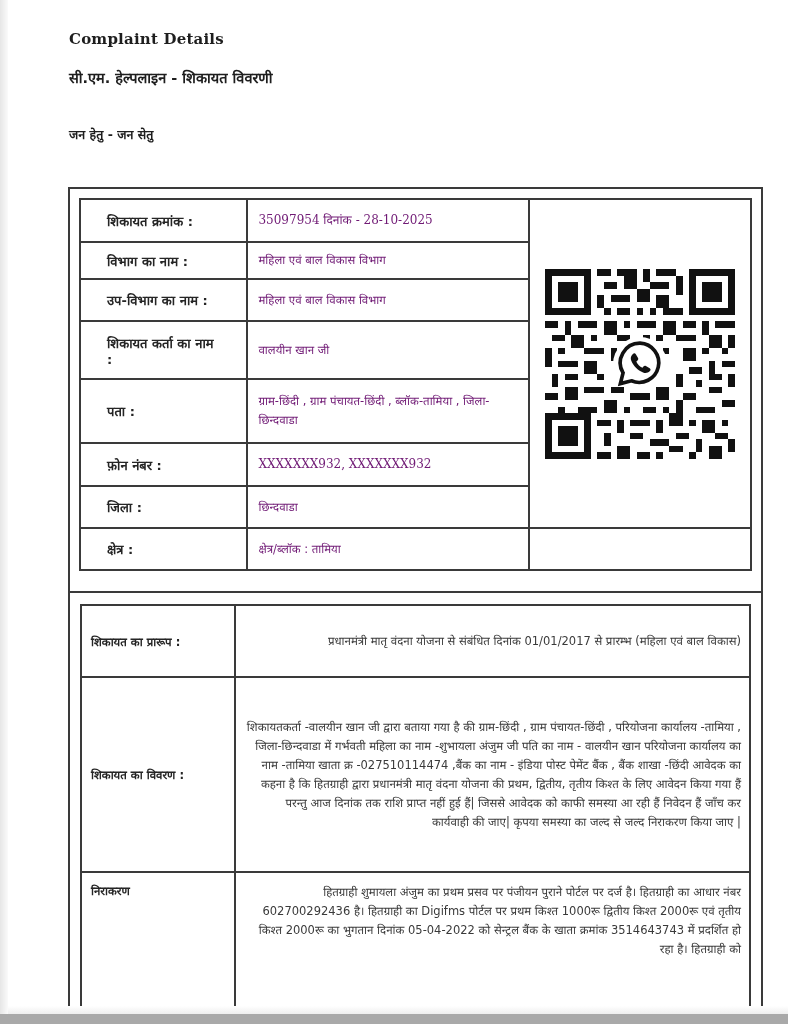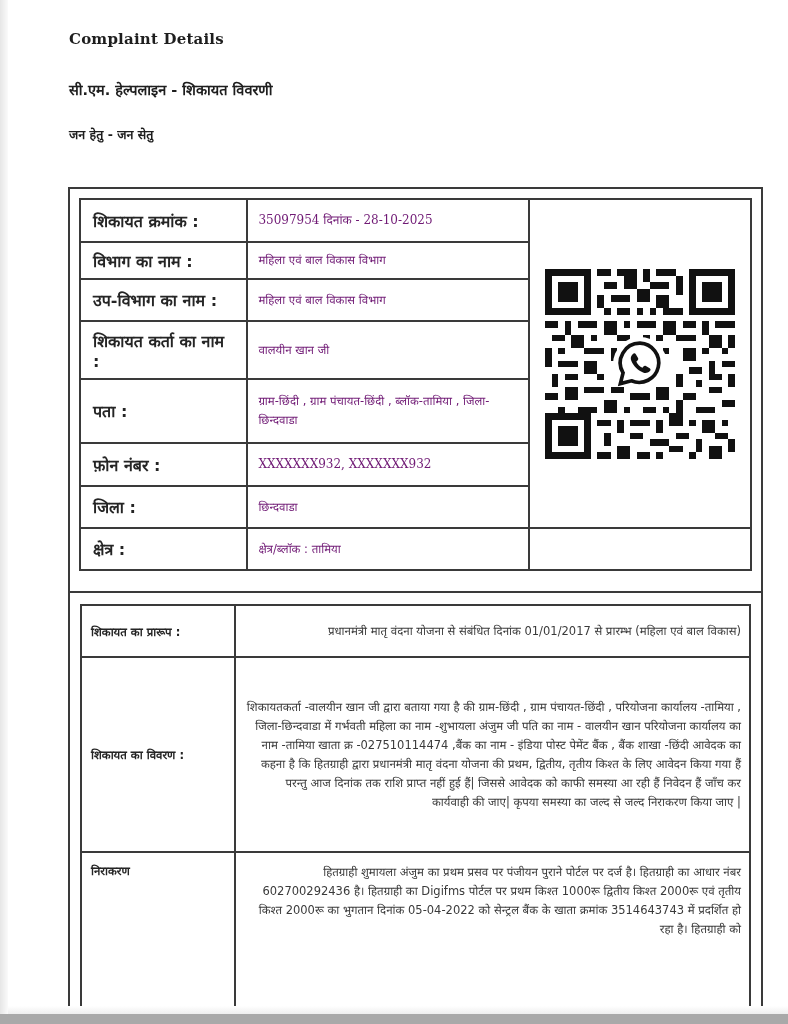--- a/index.html
+++ b/index.html
@@ -7,32 +7,32 @@
     body { position: relative; font-family: "DejaVu Sans", sans-serif; color: #222; }
 
     .left-shade { position: absolute; left: 0; top: 0; width: 8px; height: 1024px;
       background: linear-gradient(to right, #e6e6e6, #fafafa); }
     .bottom-strip { position: absolute; left: 0; top: 1014px; width: 788px; height: 10px; background: #a9a9a9; }
     .bottom-shadow { position: absolute; left: 8px; top: 1006px; width: 780px; height: 8px;
       background: linear-gradient(to bottom, #ffffff, #eeeeee); }
 
     .title { position: absolute; left: 69px; top: 30px; font-family: "DejaVu Serif", serif;
       font-weight: bold; font-size: 15px; color: #1e1e1e; letter-spacing: 0.2px; }
-    .subtitle { position: absolute; left: 69px; top: 79px; font-weight: bold; font-size: 14.5px; color: #1e1e1e; }
+    .subtitle { position: absolute; left: 69px; top: 67px; font-weight: bold; font-size: 14.5px; color: #1e1e1e; }
     .tagline { position: absolute; left: 69px; top: 126px; font-weight: bold; font-size: 12.5px; color: #1e1e1e; }
 
     .outer-frame { position: absolute; left: 68px; top: 187px; width: 695px; height: 830px;
       border: 2px solid #3a3a3a; border-bottom: none; }
     .frame-divider { position: absolute; left: 68px; top: 591px; width: 695px; height: 2px; background: #3a3a3a; }
 
     table { border-collapse: collapse; position: absolute; }
     td { border: 2px solid #3a3a3a; vertical-align: middle; }
 
     .info-table { left: 79px; top: 198px; width: 673px; }
-    .info-table td.lbl { width: 168px; font-weight: bold; font-size: 16px; padding: 0 12px; color: #252525; }
+    .info-table td.lbl { width: 168px; font-weight: bold; font-size: 13px; padding: 0 26px; color: #252525; }
     .info-table td.val { width: 283px; font-size: 11.5px; padding: 8px 10px; color: #701a75; line-height: 19px; }
     .info-table td.latin { font-family: "DejaVu Serif", serif; font-size: 12px; }
     .info-table td.qr-cell { width: 222px; text-align: center; vertical-align: middle; }
     .qr-box { width: 190px; height: 190px; margin: 0 auto; position: relative; }
     .qr-box svg { width: 190px; height: 190px; display: block; }
     .wa-badge { position: absolute; left: 68px; top: 68px; width: 54px; height: 54px; border-radius: 50%;
       background: #ffffff; display: flex; align-items: center; justify-content: center; }
 
     .desc-table { left: 80px; top: 604px; width: 671px; }
     .desc-table td.lbl { width: 154px; font-weight: bold; font-size: 11.5px; padding: 0 9px; color: #252525; }
@@ -116,21 +116,21 @@
   <tr style="height:42px">
     <td class="lbl">क्षेत्र :</td>
     <td class="val">क्षेत्र/ब्लॉक : तामिया</td>
     <td class="qr-cell"></td>
   </tr>
 </tbody>
   </table>
 
 <table class="desc-table">
   <tbody>
-      <tr style="height:52px">
+      <tr style="height:72px">
     <td class="lbl">शिकायत का प्रारूप :</td>
     <td class="val">प्रधानमंत्री मातृ वंदना योजना से संबंधित दिनांक 01/01/2017 से प्रारम्भ (महिला एवं बाल विकास)</td>
   </tr>
   <tr style="height:195px">
     <td class="lbl">शिकायत का विवरण :</td>
     <td class="val">शिकायतकर्ता -वालयीन खान जी द्वारा बताया गया है की ग्राम-छिंदी , ग्राम पंचायत-छिंदी , परियोजना कार्यालय -तामिया , जिला-छिन्दवाडा में गर्भवती महिला का नाम -शुभायला अंजुम जी पति का नाम - वालयीन खान परियोजना कार्यालय का नाम -तामिया खाता क्र -027510114474 ,बैंक का नाम - इंडिया पोस्ट पेमेंट बैंक , बैंक शाखा -छिंदी आवेदक का कहना है कि हितग्राही द्वारा प्रधानमंत्री मातृ वंदना योजना की प्रथम, द्वितीय, तृतीय किश्त के लिए आवेदन किया गया हैं परन्तु आज दिनांक तक राशि प्राप्त नहीं हुई हैं| जिससे आवेदक को काफी समस्या आ रही हैं निवेदन हैं जाँच कर कार्यवाही की जाए| कृपया समस्या का जल्द से जल्द निराकरण किया जाए |</td>
   </tr>
   <tr class="last" style="height:160px">
     <td class="lbl top">निराकरण</td>
     <td class="val top">हितग्राही शुमायला अंजुम का प्रथम प्रसव पर पंजीयन पुराने पोर्टल पर दर्ज है। हितग्राही का आधार नंबर 602700292436 है। हितग्राही का Digifms पोर्टल पर प्रथम किश्त 1000रू द्वितीय किश्त 2000रू एवं तृतीय किश्त 2000रू का भुगतान दिनांक 05-04-2022 को सेन्ट्रल बैंक के खाता क्रमांक 3514643743 में प्रदर्शित हो रहा है। हितग्राही को</td>

